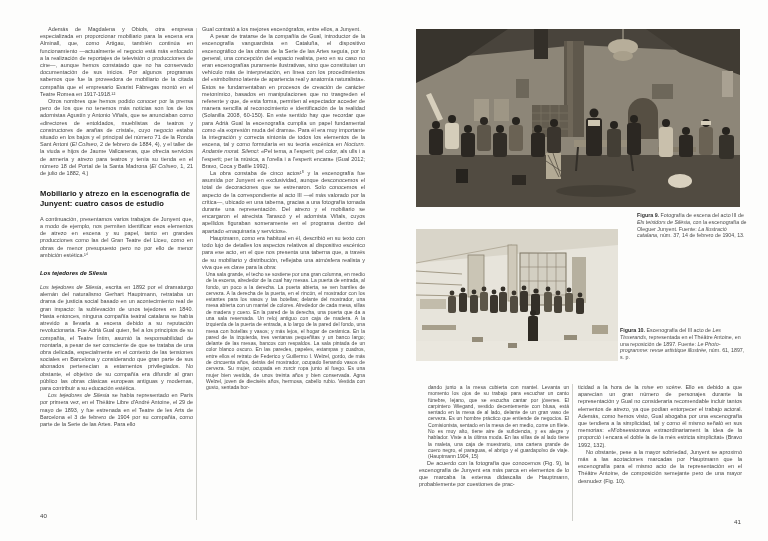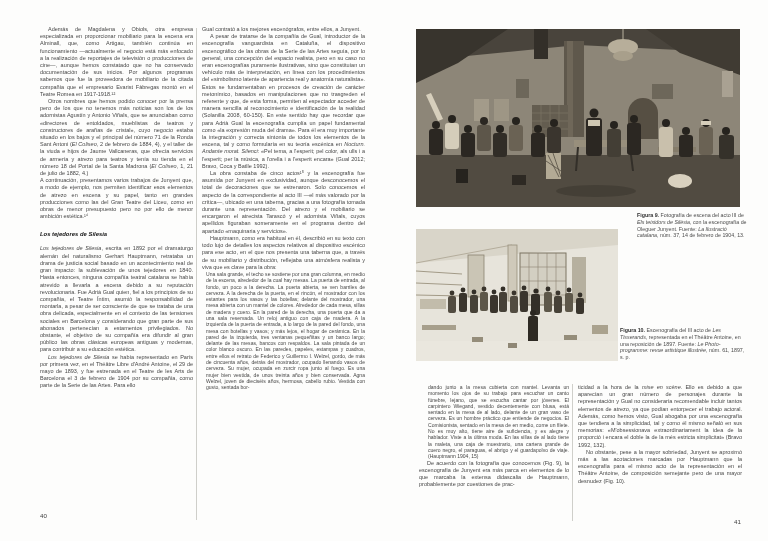--- a/index.html
+++ b/index.html
@@ -41,20 +41,21 @@
 </head>
 <body>
 
 <div class="spread">
 
   <section>
 
     <div class="col" style="left:40px; top:26px; width:153px;">
       <p class="indent"><span>Además de Magdalena y Obiols, otra empresa especializada en proporcionar mobiliario para la escena era Alminall, que, como Artigau, también continúa en funcionamiento —actualmente el negocio está más enfocado a la realización de reportajes de televisión o producciones de cine—, aunque hemos constatado que no ha conservado documentación de sus inicios. Por algunos programas sabemos que fue la proveedora de mobiliario de la citada compañía que el empresario Evarist Fàbregas montó en el Teatre Romea en 1917-1918.¹²</span></p>
       <p class="indent"><span>Otros nombres que hemos podido conocer por la prensa pero de los que no tenemos más noticias son los de los adornistas Agustín y Antonio Viñals, que se anunciaban como «directores de entoldados, mueblistas de teatros y constructores de arañas de cristal», cuyo negocio estaba situado en los bajos y el principal del número 71 de la Ronda Sant Antoni (</span><span class="it">El Coliseo</span><span>, 2 de febrero de 1884, 4), y el taller de la viuda e hijos de Jaume Vallcaneras, que ofrecía servicios de armería y atrezo para teatros y tenía su tienda en el número 18 del Portal de la Santa Madrona (</span><span class="it">El Coliseo</span><span>, 1, 21 de julio de 1882, 4.)</span></p>
+      <h2 class="section-heading">Mobiliario y atrezo en la escenografía de Junyent: cuatro casos de estudio</h2>
       <p><span>A continuación, presentamos varios trabajos de Junyent que, a modo de ejemplo, nos permiten identificar esos elementos de atrezo en escena y su papel, tanto en grandes producciones como las del Gran Teatre del Liceu, como en obras de menor presupuesto pero no por ello de menor ambición estética.¹⁴</span></p>
       <h3 class="subsection-heading">Los tejedores de Silesia</h3>
       <p><span class="it">Los tejedores de Silesia</span><span>, escrita en 1892 por el dramaturgo alemán del naturalismo Gerhart Hauptmann, retrataba un drama de justicia social basado en un acontecimiento real de gran impacto: la sublevación de unos tejedores en 1840. Hasta entonces, ninguna compañía teatral catalana se había atrevido a llevarla a escena debido a su reputación revolucionaria. Fue Adrià Gual quien, fiel a los principios de su compañía, el Teatre Íntim, asumió la responsabilidad de montarla, a pesar de ser consciente de que se trataba de una obra delicada, especialmente en el contexto de las tensiones sociales en Barcelona y considerando que gran parte de sus abonados pertenecían a estamentos privilegiados. No obstante, el objetivo de su compañía era difundir al gran público las obras clásicas europeas antiguas y modernas, para contribuir a su educación estética.</span></p>
       <p class="indent"><span class="it">Los tejedores de Silesia</span><span> se había representado en París por primera vez, en el Théâtre Libre d'André Antoine, el 29 de mayo de 1893, y fue estrenada en el Teatre de les Arts de Barcelona el 3 de febrero de 1904 por su compañía, como parte de la Serie de las Artes. Para ello</span></p>
     </div>
 
     <div class="vrule" style="left:196px; top:28px; height:492px;"></div>
 
     <div class="col" style="left:202px; top:26px; width:163px;">
       <p><span>Gual contrató a los mejores escenógrafos, entre ellos, a Junyent.</span></p>

